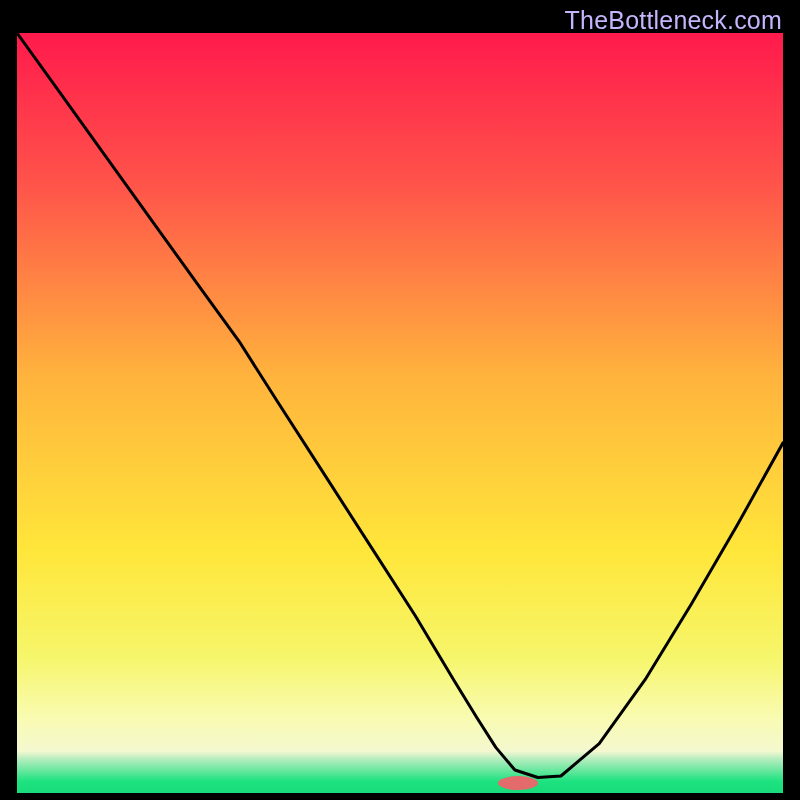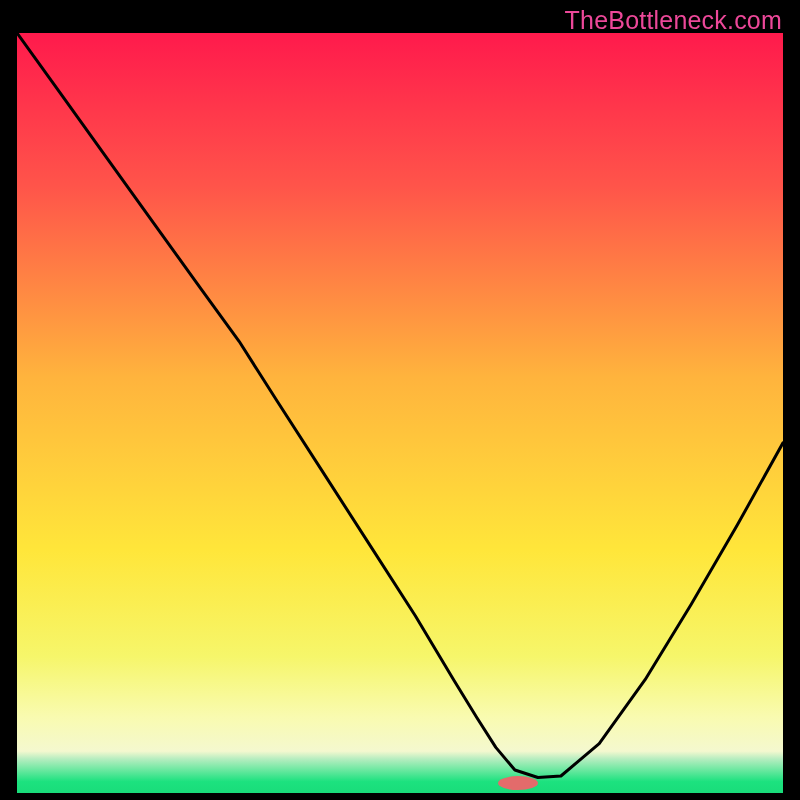--- a/index.html
+++ b/index.html
@@ -13,21 +13,21 @@
   .outer {
     width: 800px;
     height: 800px;
     background: #000;
     position: relative;
   }
   .watermark {
     position: absolute;
     top: 6px;
     right: 18px;
-    color: #ec4899;
+    color: #c4b5fd;
     font-family: Arial, Helvetica, sans-serif;
     font-size: 25px;
     font-weight: 500;
     letter-spacing: 0.2px;
     user-select: none;
   }
   .plot {
     position: absolute;
     left: 17px;
     top: 33px;

